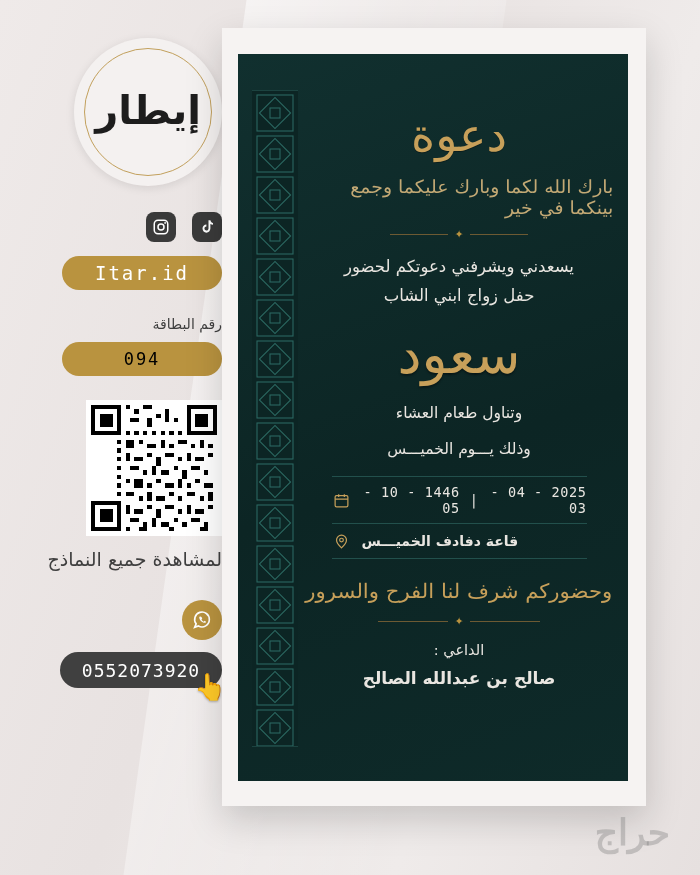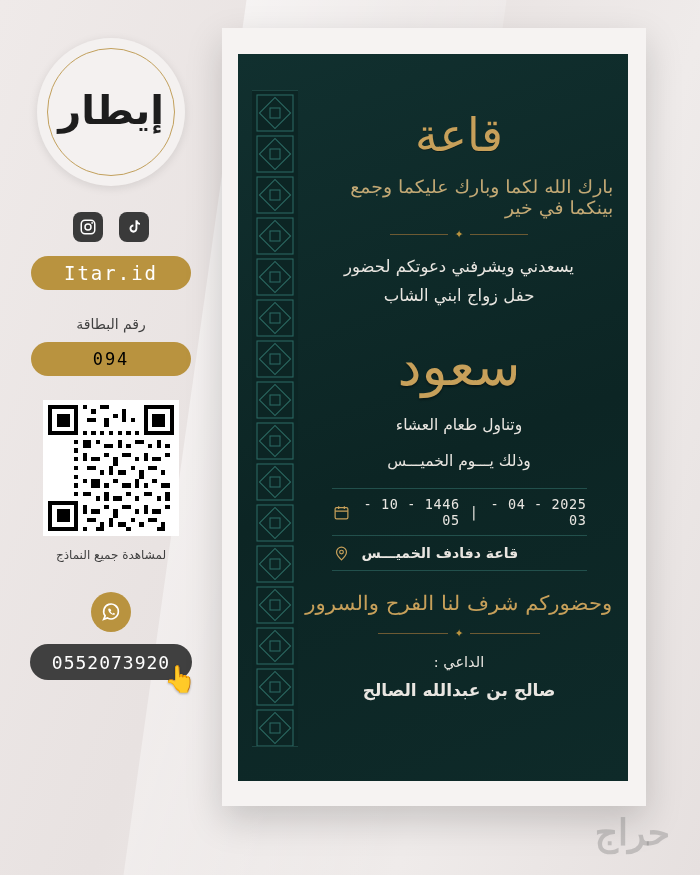--- a/index.html
+++ b/index.html
@@ -18,21 +18,21 @@
   .streak{
     position:absolute;top:0;left:185px;width:260px;height:875px;
     background:linear-gradient(100deg,rgba(255,255,255,.55),rgba(255,255,255,0));
     transform:skewX(-8deg);
     pointer-events:none;
   }
 
   
   .sidebar{
     position:absolute;left:0;top:0;width:222px;height:875px;
-    display:flex;flex-direction:column;align-items:center;
+    display:flex;flex-direction:column;align-items:flex-end;
     direction:ltr;
   }
   .logo-circle{
     margin-top:38px;
     width:148px;height:148px;border-radius:50%;
     background:#f4f1f0;
     box-shadow:0 2px 10px rgba(0,0,0,.10);
     display:flex;align-items:center;justify-content:center;
     position:relative;
   }
@@ -74,21 +74,21 @@
     font-family:"DejaVu Sans Mono", monospace;
   }
 
   .qr{
     margin-top:24px;width:136px;height:136px;background:#fff;padding:5px;
     box-sizing:border-box;
   }
   .qr svg{display:block;width:100%;height:100%}
 
   .qr-caption{
-    margin-top:12px;color:#3f3f3f;font-size:12px;direction:rtl;
+    margin-top:12px;color:#3f3f3f;font-size:19px;direction:rtl;
   }
 
   .wa-circle{
     margin-top:30px;width:40px;height:40px;border-radius:50%;background:#b9933f;
     display:flex;align-items:center;justify-content:center;
   }
   .phone-pill{
     margin-top:12px;width:162px;height:36px;border-radius:18px;background:#404040;
     display:flex;align-items:center;justify-content:center;
     color:#fff;font-size:18px;letter-spacing:1px;position:relative;
@@ -145,21 +145,21 @@
     margin-top:10px;display:flex;align-items:center;gap:6px;color:#b9933f;font-size:11px;
   }
   .divider-orn .ln{width:58px;height:1px;background:#6d5a33}
 
   .line-white{
     color:#e9e6e1;font-size:16.5px;margin-top:16px;letter-spacing:.5px;
   }
   .line-white.second{margin-top:10px}
 
   .name{
-    margin-top:30px;font-size:54px;color:#c7a05a;
+    margin-top:18px;font-size:54px;color:#c7a05a;
     font-family:"DejaVu Serif", serif;
     letter-spacing:-3px;
     text-shadow:0 2px 2px rgba(0,0,0,.35);
   }
 
   .line-white.sp{letter-spacing:2px;font-size:15.5px;margin-top:18px}
 
   .infobox{
     margin-top:18px;width:255px;
   }
@@ -443,21 +443,21 @@
             <rect x="5" y="4" width="36" height="36"></rect>
             <rect x="12" y="11" width="22" height="22" transform="rotate(45 23 22)"></rect>
             <rect x="18" y="17" width="10" height="10"></rect>
           </g>
         </g>
       </svg>
     </div>
 
     <div class="card-inner">
 
-      <div class="dawa">قاعة</div>
+      <div class="dawa">دعوة</div>
 
       <div class="basmala">بارك الله لكما وبارك عليكما وجمع بينكما في خير</div>
 
       <div class="divider-orn">
         <span class="ln"></span>
           <span>✦</span>
           <span class="ln"></span>
       </div>
 
       <div class="line-white">يسعدني ويشرفني دعوتكم لحضور</div>

